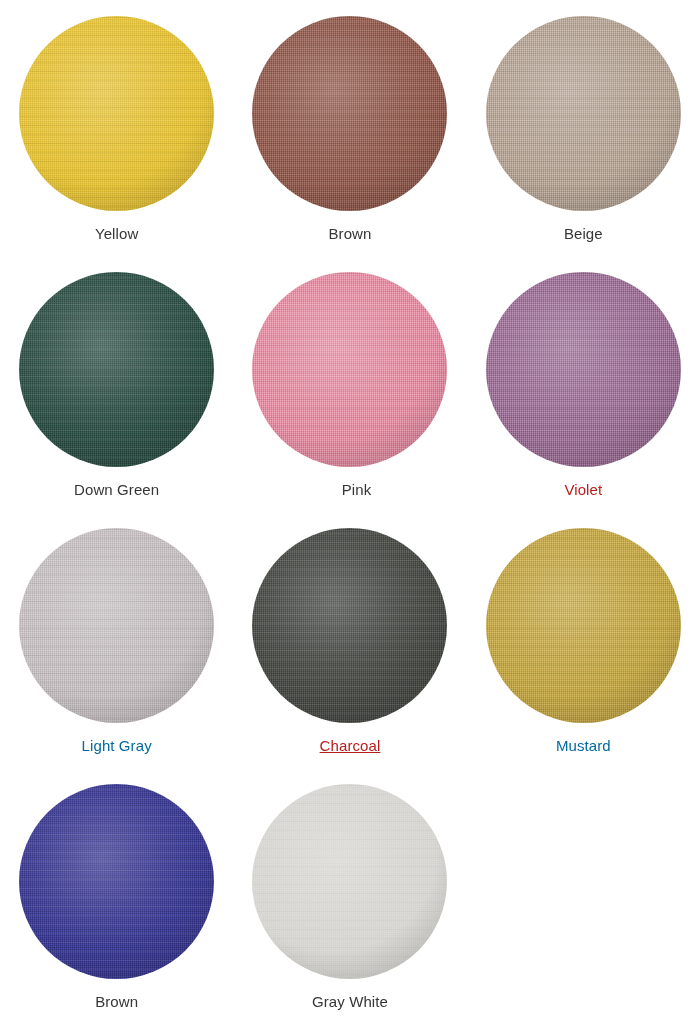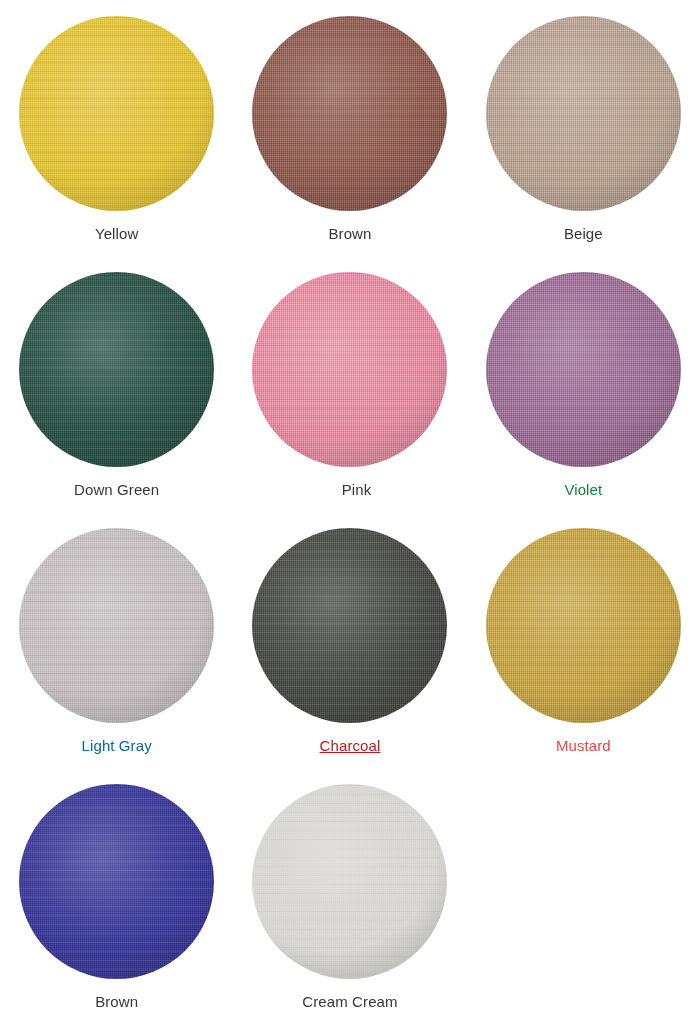--- a/index.html
+++ b/index.html
@@ -179,21 +179,21 @@
         <div class="shade"></div>
       </div>
       <div class="swatch-label" style="color: rgb(54, 54, 54); margin-left: 13px;">Pink</div>
     </div>
     <div class="swatch-cell">
       <div class="swatch-disc" style="background-color: rgb(154, 110, 147);">
         <div class="weave"></div>
         <div class="slub"></div>
         <div class="shade"></div>
       </div>
-      <div class="swatch-label" style="color: #15803d;">Violet</div>
+      <div class="swatch-label" style="color: #b91c1c;">Violet</div>
     </div>
     <div class="swatch-cell">
       <div class="swatch-disc" style="background-color: rgb(195, 189, 192);">
         <div class="weave"></div>
         <div class="slub"></div>
         <div class="shade"></div>
       </div>
       <div class="swatch-label" style="color: #0369a1;">Light Gray</div>
     </div>
     <div class="swatch-cell">
@@ -203,31 +203,31 @@
         <div class="shade"></div>
       </div>
       <div class="swatch-label" style="color: #b91c1c; text-decoration: underline;">Charcoal</div>
     </div>
     <div class="swatch-cell">
       <div class="swatch-disc" style="background-color: rgb(195, 162, 72);">
         <div class="weave"></div>
         <div class="slub"></div>
         <div class="shade"></div>
       </div>
-      <div class="swatch-label" style="color: #ef4444;">Mustard</div>
+      <div class="swatch-label" style="color: #0369a1;">Mustard</div>
     </div>
     <div class="swatch-cell">
       <div class="swatch-disc" style="background-color: rgb(60, 59, 150);">
         <div class="weave"></div>
         <div class="slub"></div>
         <div class="shade"></div>
       </div>
       <div class="swatch-label" style="color: rgb(54, 54, 54);">Brown</div>
     </div>
     <div class="swatch-cell">
       <div class="swatch-disc fine" style="background-color: rgb(216, 214, 210);">
         <div class="weave"></div>
         <div class="slub"></div>
         <div class="shade"></div>
       </div>
-      <div class="swatch-label" style="color: rgb(54, 54, 54);">Cream Cream</div>
+      <div class="swatch-label" style="color: rgb(54, 54, 54);">Gray White</div>
     </div>
   </main>
 
 </body></html>

